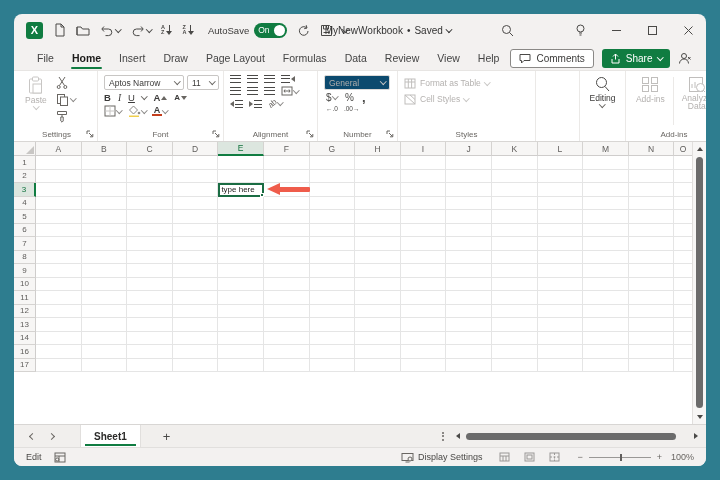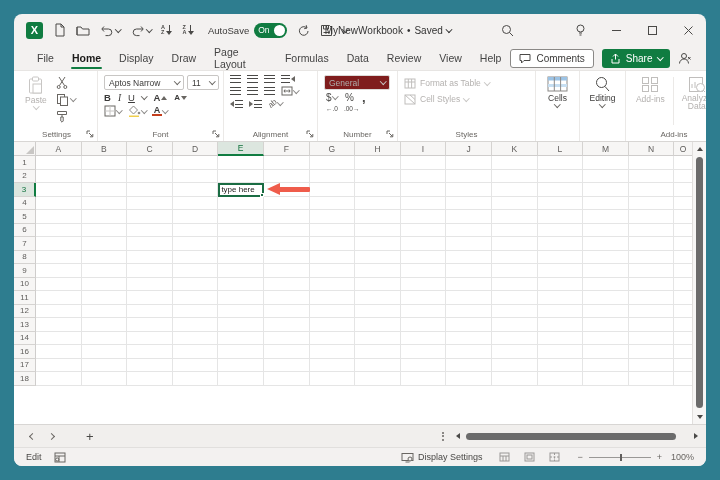--- a/index.html
+++ b/index.html
@@ -51,21 +51,21 @@
   .rcontent{flex:1;padding:4px 6px 0;display:flex;gap:4px;align-items:flex-start;}
   .rlabel{height:14px;position:relative;display:flex;align-items:center;justify-content:center;
     color:#696662;font-size:8px;padding:0 4px;}
   .launcher{position:absolute;right:3px;bottom:3px;}
   .bigbtn{display:flex;flex-direction:column;align-items:center;gap:1px;font-size:8.5px;color:#3b3a39;padding:1px 3px;}
   .bigbtn.dis{color:#b4b1af;}
   .minicol{display:flex;flex-direction:column;gap:2px;}
   .sbtn{height:15px;display:flex;align-items:center;gap:2px;padding:0 2px;color:#4a4947;}
   .selbox{height:15px;border:1px solid #c8c6c4;border-radius:2px;background:#fff;display:flex;
     align-items:center;justify-content:space-between;padding:0 4px;font-size:8.5px;color:#3b3a39;}
-  .selbox.dis{color:#b0aeac;background:#7f1d1d;border-color:#dcdad8;}
+  .selbox.dis{color:#b0aeac;background:#0c4a6e;border-color:#dcdad8;}
   .fr{display:flex;gap:3px;align-items:center;}
   .glyph{font-size:9.5px;font-weight:bold;color:#3b3a39;}
   .st{width:11px;height:8px;background:repeating-linear-gradient(to bottom,#4a4947 0 1px,transparent 1px 3.5px);}
   .stylerow{height:16px;display:flex;align-items:center;gap:4px;color:#b4b1af;font-size:8.5px;white-space:nowrap;}
   .collapse-ribbon{position:absolute;right:10px;bottom:5px;color:#696662;}
   .vsep{width:1px;background:#ebe9e7;align-self:stretch;margin:2px 2px;}
 
   
   .frow{height:26px;display:flex;align-items:center;padding:3px 6px;gap:4px;background:#f6f4f3;
     border-bottom:1px solid #e1dfdd;position:relative;flex:none;}
@@ -246,21 +246,21 @@
             <path d="M1.5 1.5 9.5 9.5 M9.5 1.5 1.5 9.5" stroke="#4a4947"></path>
           </svg>
       </span>
     </span>
   </div>
 
   <div class="tabrow">
     <div style="display:flex;height:100%" id="menu-tabs">
         <div class="mtab">File</div>
         <div class="mtab active">Home</div>
-        <div class="mtab">Display</div>
+        <div class="mtab">Insert</div>
         <div class="mtab">Draw</div>
         <div class="mtab">Page Layout</div>
         <div class="mtab">Formulas</div>
         <div class="mtab">Data</div>
         <div class="mtab">Review</div>
         <div class="mtab">View</div>
         <div class="mtab">Help</div>
       </div>
     <div class="tabrow-right">
       <span class="comments-btn">
@@ -487,32 +487,20 @@
           <span>Cell Styles</span>
           <span class="chv" style="color:#c8c6c4"></span>
         </div>
       </div>
       <div class="rlabel">
           <span>Styles</span>
         </div>
     </div>
 
     <div class="rgroup" style="width:44px">
-      <div class="rcontent" style="justify-content:center">
-        <div class="bigbtn">
-          <svg width="21" height="16" viewBox="0 0 21 16">
-              <rect x="1" y="1" width="19" height="14" fill="#fff" stroke="#8a8886"></rect>
-              <rect x="1" y="1" width="19" height="3.5" fill="#9cc3e5"></rect>
-              <rect x="1" y="8" width="19" height="3" fill="#c7dff2"></rect>
-              <path d="M7.3 1 v14 M13.6 1 v14" stroke="#8a8886"></path>
-            </svg>
-          <span>Cells</span>
-          <span class="chv" style="color:#696662"></span>
-        </div>
-      </div>
       <div class="rlabel"></div>
     </div>
 
     <div class="rgroup" style="width:46px">
       <div class="rcontent" style="justify-content:center">
         <div class="bigbtn">
           <svg width="17" height="16" viewBox="0 0 17 16">
               <circle cx="7.5" cy="6.5" r="5" fill="none" stroke="#4a4947"></circle>
               <path d="M11 10.5 15 15" stroke="#4a4947"></path>
             </svg>
@@ -858,55 +846,40 @@
           <div class="cell"></div>
           <div class="cell"></div>
           <div class="cell"></div>
           <div class="cell"></div>
           <div class="cell"></div>
           <div class="cell"></div>
           <div class="cell"></div>
           <div class="cell"></div>
           <div class="cell lastc"></div>
         </div>
-        <div class="r">
-          <div class="rowh">18</div>
-          <div class="cell"></div>
-          <div class="cell"></div>
-          <div class="cell"></div>
-          <div class="cell"></div>
-          <div class="cell"></div>
-          <div class="cell"></div>
-          <div class="cell"></div>
-          <div class="cell"></div>
-          <div class="cell"></div>
-          <div class="cell"></div>
-          <div class="cell"></div>
-          <div class="cell"></div>
-          <div class="cell"></div>
-          <div class="cell"></div>
-          <div class="cell lastc"></div>
-        </div>
       </div>
     <div class="cell-arrow" id="cell-arrow" style="left: 252.969px; top: 41.25px;">
       <span class="ahead"></span>
       <span class="ashaft"></span>
     </div>
     <div class="vscroll">
       <span class="tU"></span>
       <span class="vthumb"></span>
       <span class="tD"></span>
     </div>
   </div>
 
   <div class="sheetbar">
     <span class="snav">
       <span class="chvL"></span>
       <span class="chvR"></span>
     </span>
+    <span id="sheet-tabs" style="display:flex;height:100%">
+        <div class="stab">Sheet1</div>
+      </span>
     <span class="addsheet">+</span>
     <span class="hsb">
       <span class="hdots">
           <i></i>
           <i></i>
           <i></i>
         </span>
       <span class="tL"></span>
       <span class="htrack">
         <span class="hthumb"></span>

